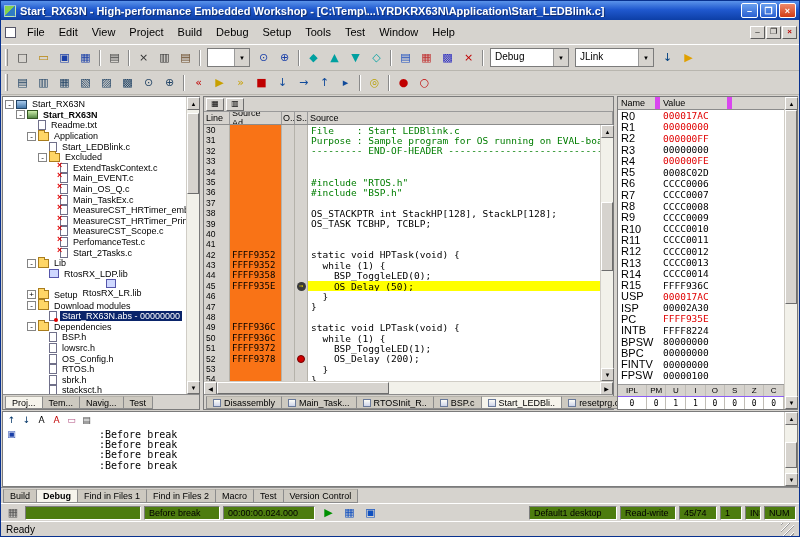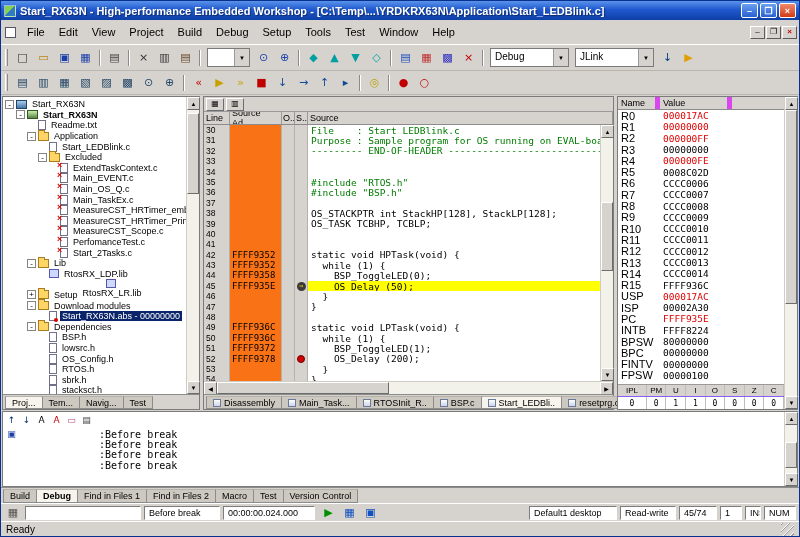--- a/index.html
+++ b/index.html
@@ -115,21 +115,21 @@
   .otools{width:96px;flex:none;padding:1px;display:flex;flex-wrap:wrap;align-content:flex-start;}
   .otools .tb-btn{width:15px;height:14px;}
   .otools .tb-ico{font-size:9px;}
   .console{flex:1;min-width:0;font-family:"DejaVu Sans Mono",monospace;font-size:10px;padding-top:18px;overflow:hidden;}
   .cline{height:10.2px;line-height:10.2px;white-space:pre;}
   .otabs{height:16px;}
   .otabs .dtab.active{font-weight:bold;}
   
   .debugbar{height:18px;flex:none;display:flex;align-items:center;gap:3px;padding:0 3px;background:#d6d3ce;border-top:1px solid #fff;}
   .db-btn{width:18px;height:15px;display:inline-flex;align-items:center;justify-content:center;flex:none;}
-  .sunken{height:14px;border:1px solid;border-color:#7d7d7d #fff #fff #7d7d7d;background:#ffffff;
+  .sunken{height:14px;border:1px solid;border-color:#7d7d7d #fff #fff #7d7d7d;background:#4d7c0f;
     font-size:9px;display:inline-flex;align-items:center;padding:0 4px;white-space:nowrap;overflow:hidden;flex:none;}
   .ml-auto{margin-left:auto;}
   .statusbar{height:15px;flex:none;display:flex;align-items:center;padding:0 5px;background:#d6d3ce;border-top:1px solid #fff;font-size:10px;}
   .grip2{margin-left:auto;width:13px;height:13px;
     background:repeating-linear-gradient(135deg,#fff 0 1px,#9a9a9a 1px 2px,transparent 2px 5px);}
 </style>
 </head>
 <body>
 
 <div class="window">

